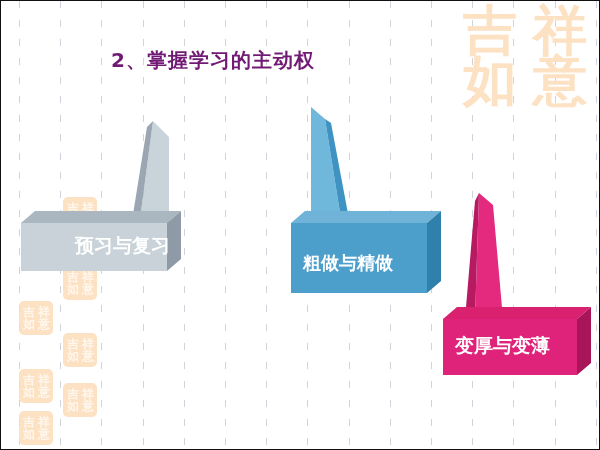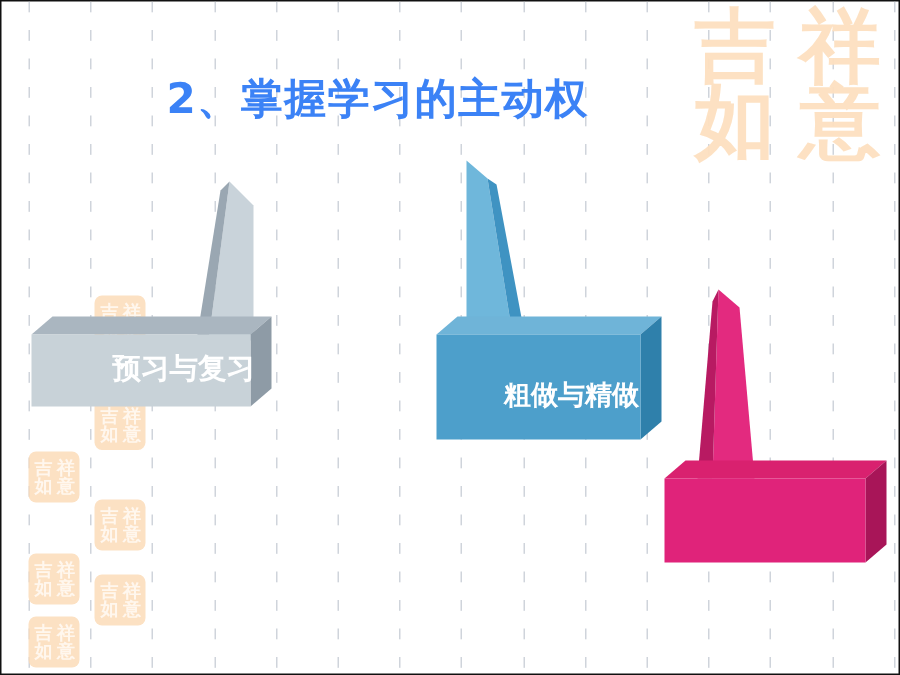--- a/index.html
+++ b/index.html
@@ -23,22 +23,22 @@
               justify-content:center;padding:2px;box-sizing:border-box;
               opacity:.85;}
   .seal-small span{width:50%;display:block;font-size:12px;}
   .seal-big{top:2px;right:4px;width:140px;height:105px;
             color:#fde0c0;font-size:54px;font-weight:700;
             display:flex;flex-wrap:wrap;align-content:center;
             justify-content:center;line-height:.92;opacity:.95;}
   .seal-big span{width:50%;text-align:center;}
 
   
-  #title{position:absolute;left:110px;top:46px;color:#3b82f6;
-         font-size:28px;font-weight:700;letter-spacing:1px;white-space:nowrap;
+  #title{position:absolute;left:110px;top:46px;color:#701a75;
+         font-size:20px;font-weight:700;letter-spacing:1px;white-space:nowrap;
          font-family:"DejaVu Sans","Liberation Sans",sans-serif;}
 
   
   .flag{position:absolute;}
   .flag svg{display:block;overflow:visible;}
   .flag .lbl{position:absolute;color:#ffffff;font-weight:700;white-space:nowrap;
              font-family:"DejaVu Sans","Liberation Sans",sans-serif;}
   .lbl-gray{font-size:19px;color:#f2f5f7;margin-left:44px;}
   .lbl-blue{font-size:18px;}
   .lbl-purple{font-size:19px;}
@@ -137,27 +137,28 @@
   </div>
 
   <div class="flag" style="left:288px;top:104px;width:160px;height:190px;">
     <svg width="160" height="190" viewBox="0 0 160 190">
       <polygon points="22,2 36,14 52,114 22,114" fill="#6fb7db"></polygon>
       <polygon points="36,14 52,114 60,114 42,18" fill="#3f93c2"></polygon>
       <polygon points="2,118 16,106 152,106 138,118" fill="#6fb4d8"></polygon>
       <polygon points="138,118 152,106 152,176 138,188" fill="#2f80ab"></polygon>
       <rect x="2" y="118" width="136" height="70" fill="#4d9fcb"></rect>
     </svg>
-    <span class="lbl lbl-blue" style="left:14px;top:146px;margin-left:33px;">粗做与精做</span>
+    <span class="lbl lbl-blue" style="left:14px;top:146px;">粗做与精做</span>
   </div>
 
 
   <div class="flag" style="left:440px;top:190px;width:158px;height:190px;">
     <svg width="158" height="190" viewBox="0 0 158 190">
       <polygon points="38,2 52,14 62,128 34,128" fill="#e32a7f"></polygon>
       <polygon points="38,2 34,128 24,128 34,10" fill="#b81a62"></polygon>
       <polygon points="2,128 16,116 150,116 136,128" fill="#d9216f"></polygon>
       <polygon points="136,128 150,116 150,172 136,184" fill="#a81558"></polygon>
       <rect x="2" y="128" width="134" height="56" fill="#e0237a"></rect>
     </svg>
+    <span class="lbl lbl-pink" style="left:14px;top:142px;">变厚与变薄</span>
   </div>
 
 </div>
 
 </body></html>

